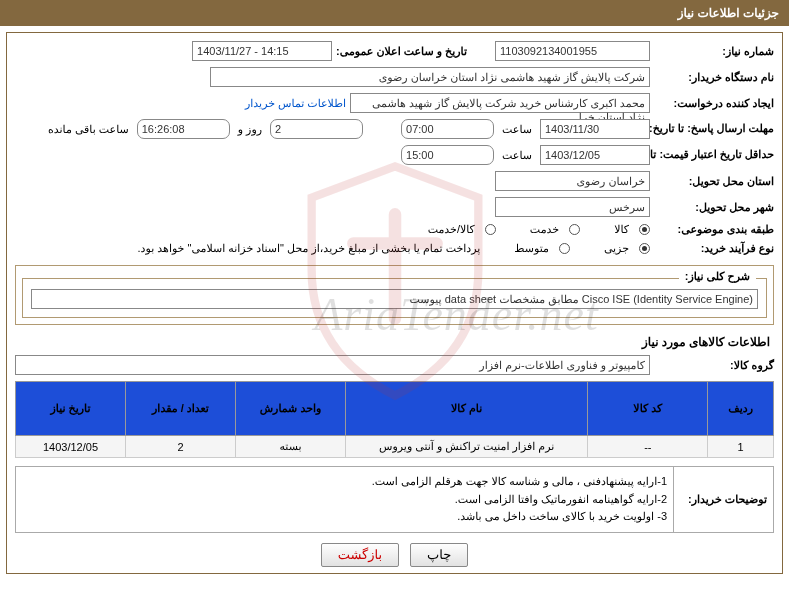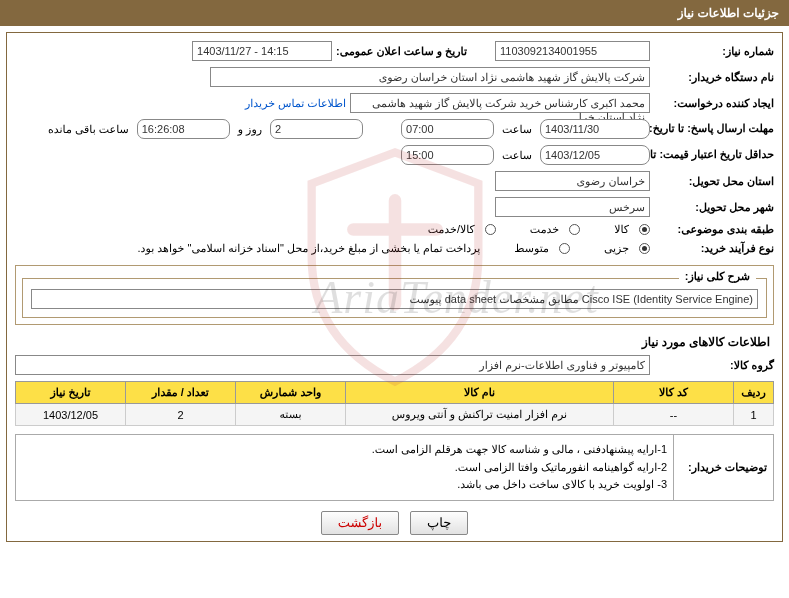--- a/index.html
+++ b/index.html
@@ -50,21 +50,21 @@
   color: #333;
   text-align: left;
   height: 20px;
   line-height: 14px;
 }
 .fld-right { text-align: right; }
 .fld-155 { width: 155px; }
 .fld-70 { width: 93px; border-radius: 7px; }
 .fld-440 { width: 440px; }
 .fld-370 { width: 300px; }
-.fld-110 { width: 110px; border-radius: 8px; }
+.fld-110 { width: 110px; }
 .fld-140 { width: 140px; }
 .link-blue { color: #0055cc; text-decoration: none; font-size: 11px; }
 .midtxt { font-size: 11px; color: #000; margin: 0 4px; }
 .radio-row { display: flex; align-items: center; gap: 6px; }
 .radio-dot {
   width: 11px; height: 11px; border: 1px solid #555; border-radius: 50%;
   display: inline-block; position: relative; background: #fff;
 }
 .radio-dot.sel::after {
   content: ""; position: absolute; top: 2px; left: 2px;
@@ -97,23 +97,23 @@
   font-size: 12px;
   color: #000;
   margin: 10px 4px 6px 4px;
 }
 table.grid {
   width: 100%;
   border-collapse: collapse;
   font-size: 11px;
 }
 table.grid th {
-  background: #fde047;
+  background: #1d4ed8;
   border: 1px solid #999;
-  padding: 4px;
+  padding: 20px;
   font-weight: bold;
   text-align: center;
 }
 table.grid td {
   background: #f5f5f5;
   border: 1px solid #ccc;
   padding: 4px;
   text-align: center;
 }
 .col-idx { width: 40px; }

